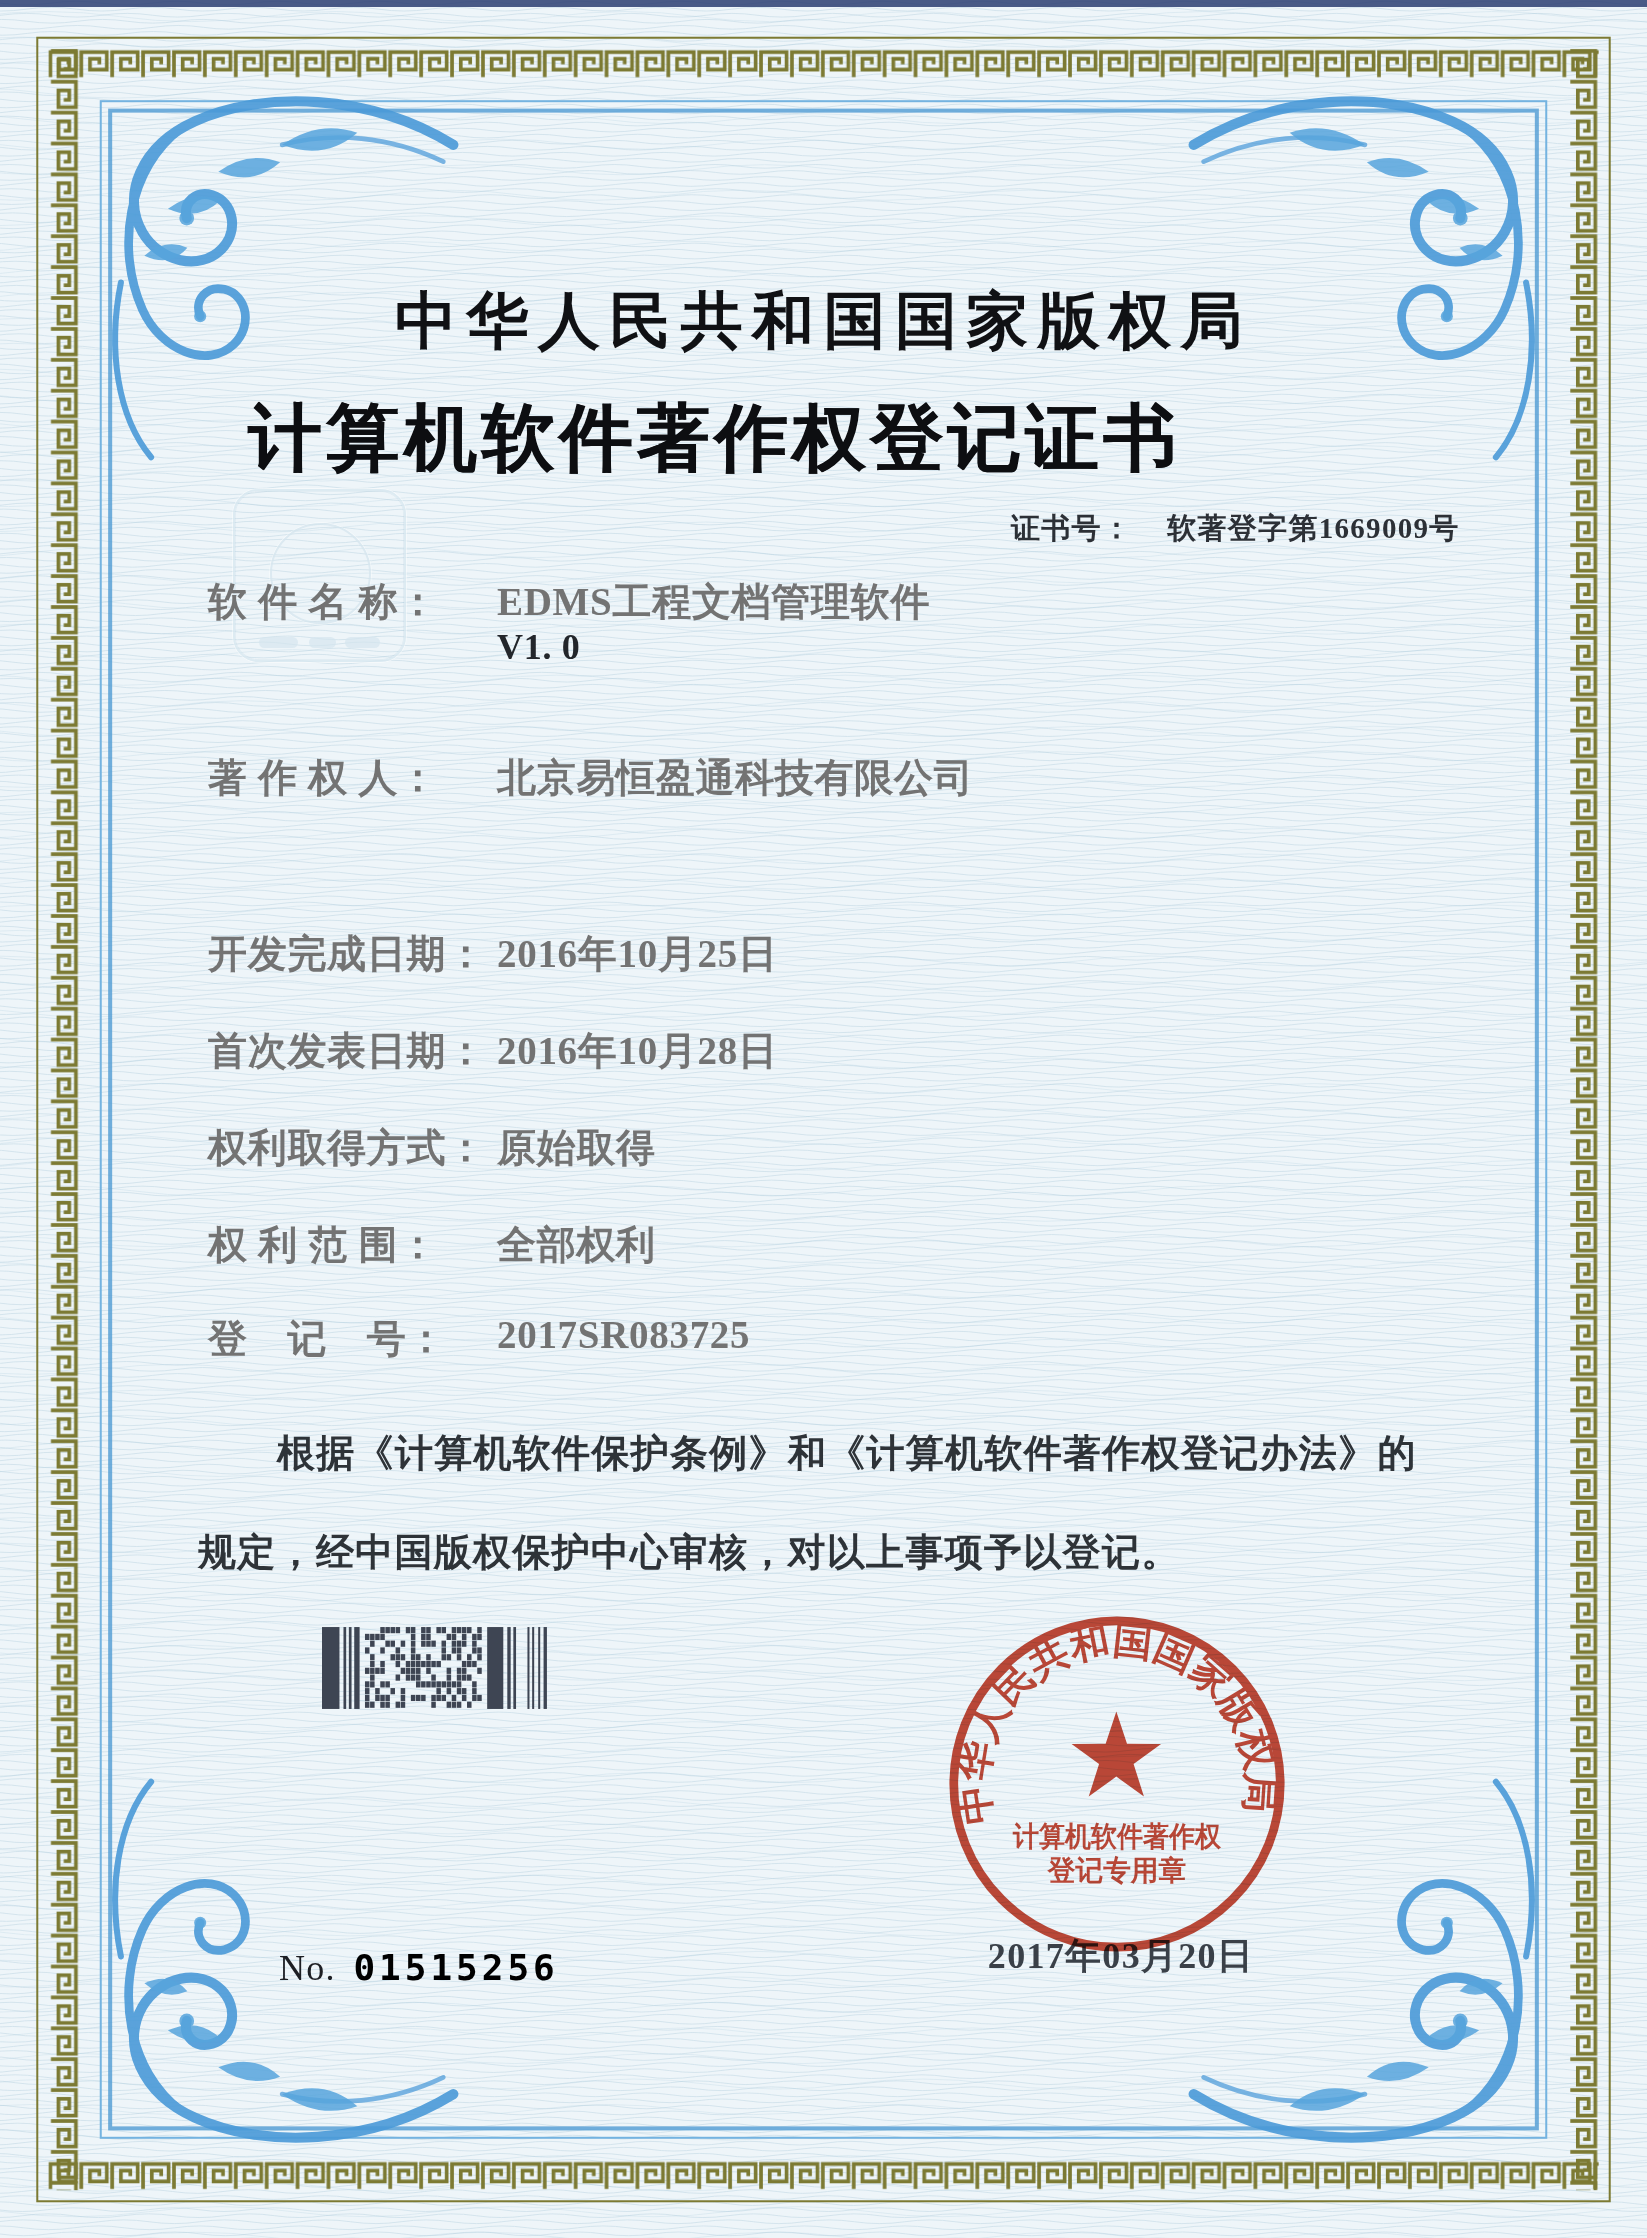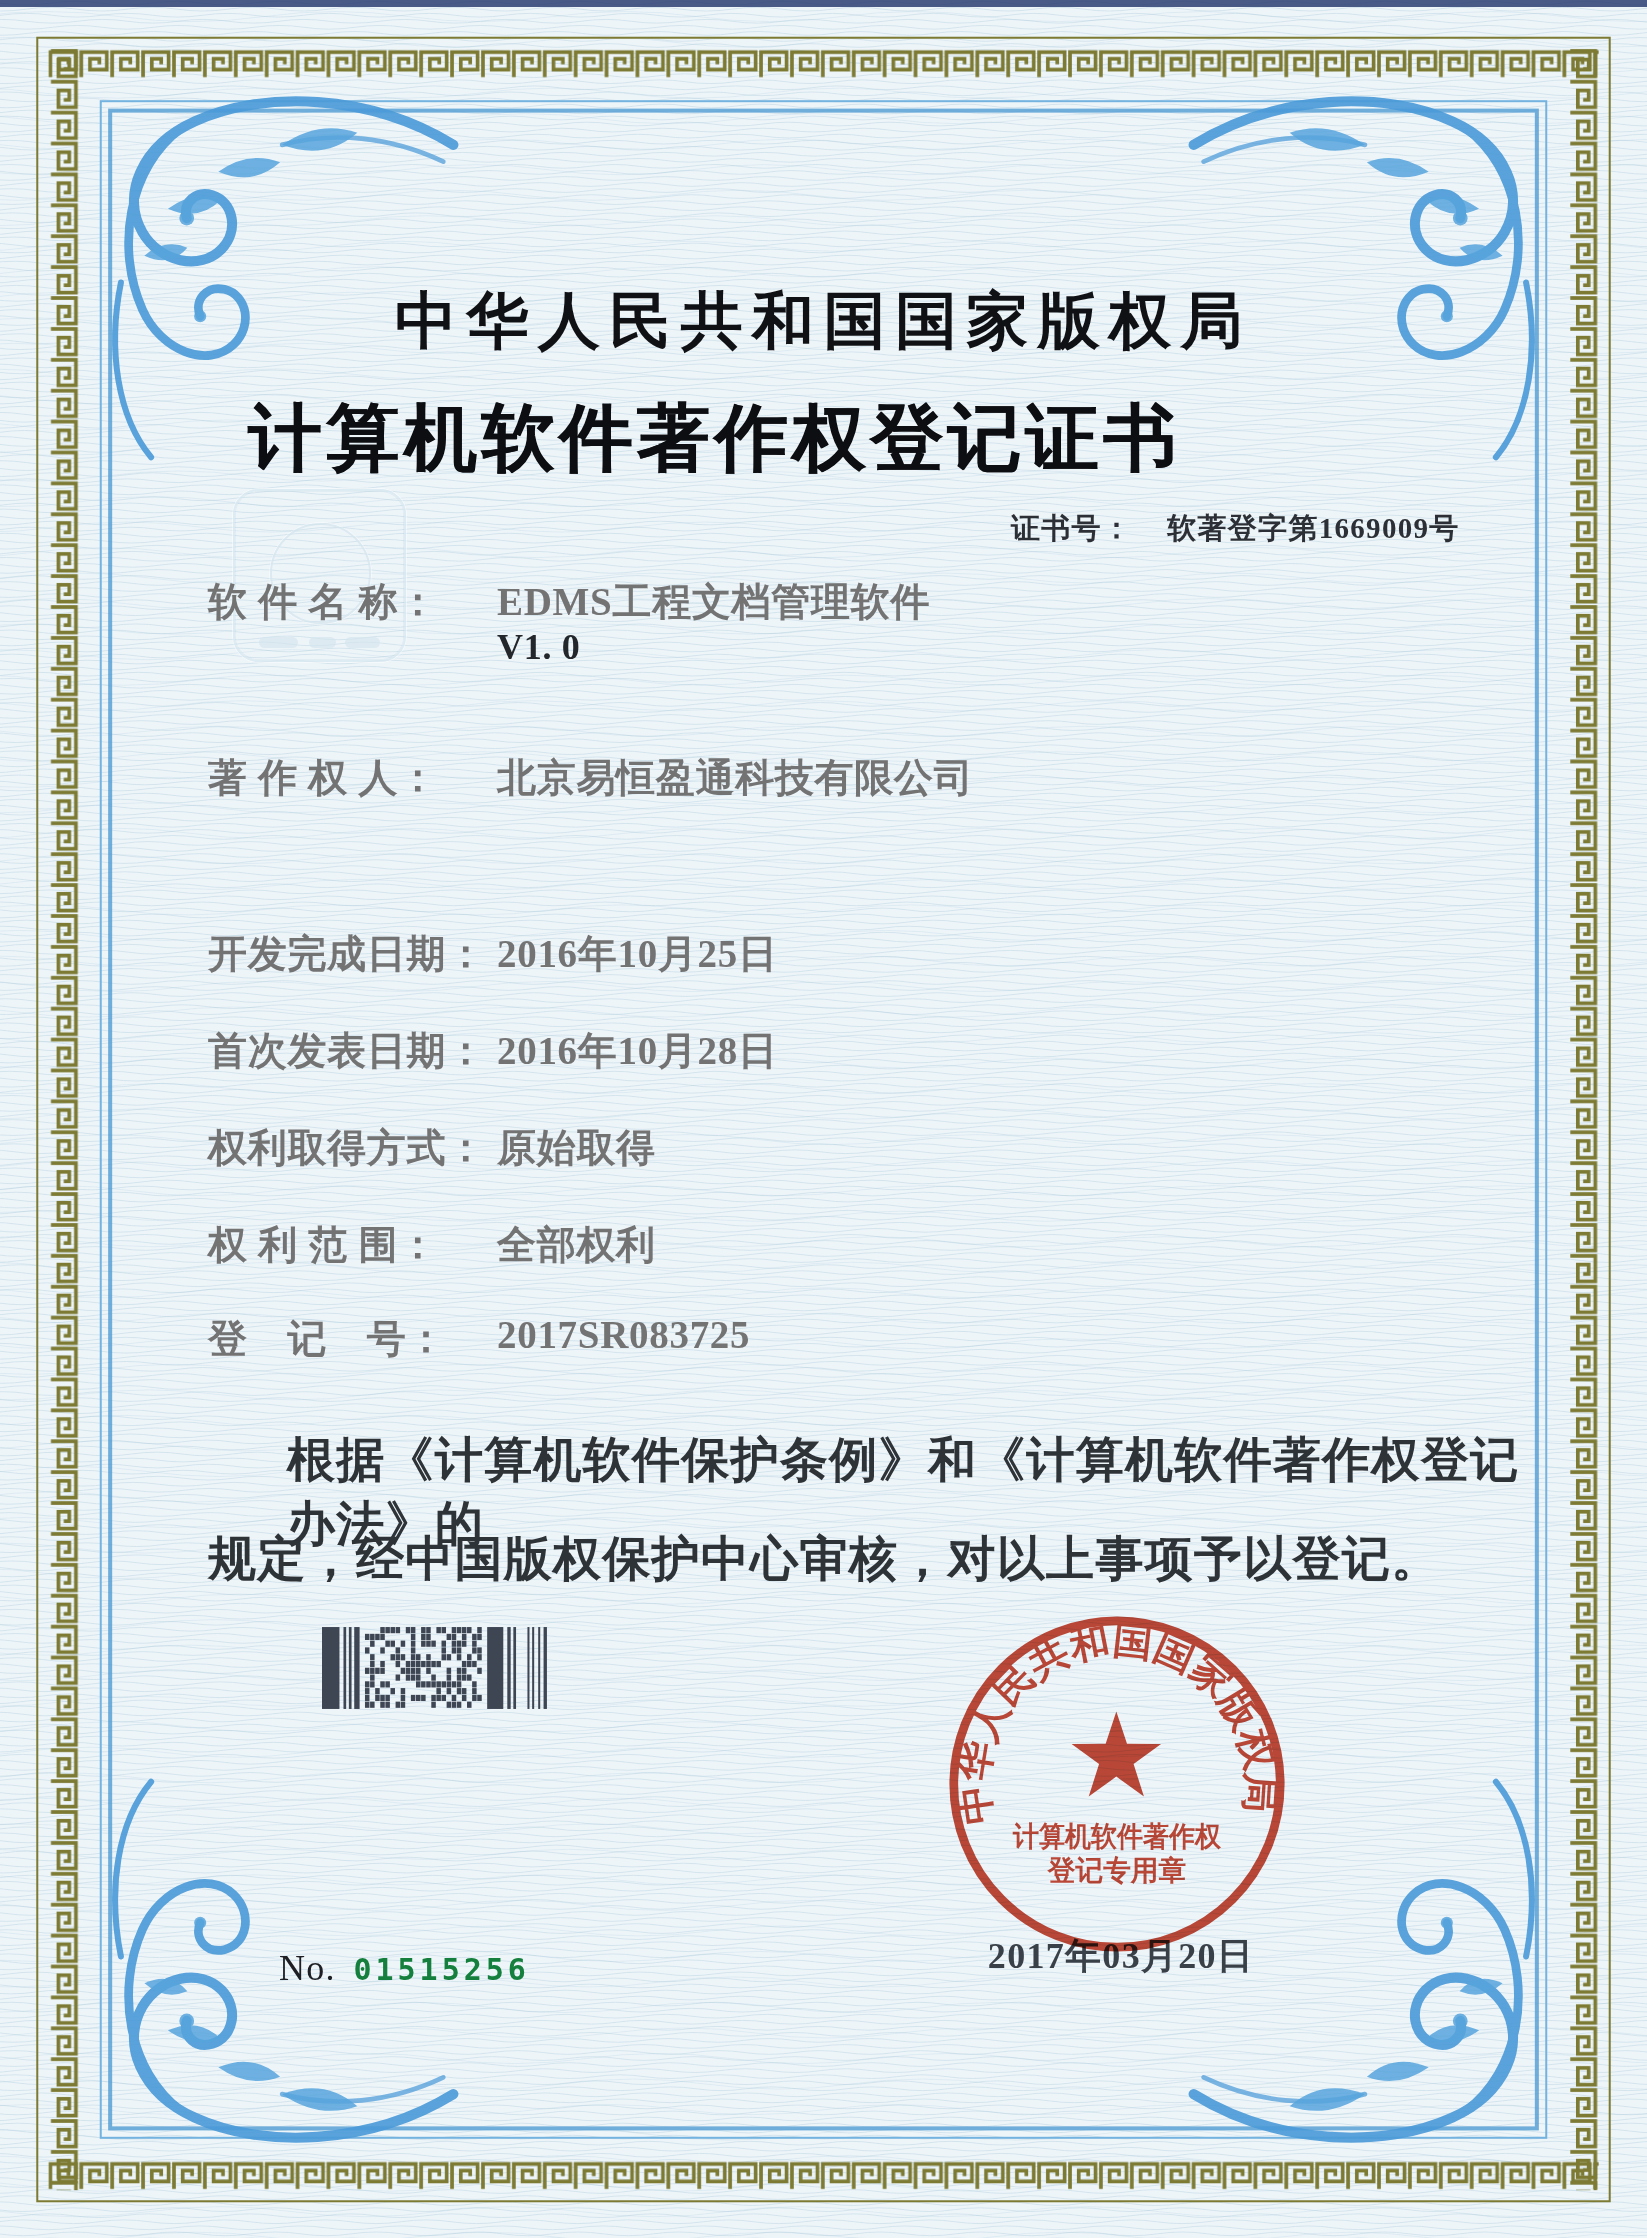--- a/index.html
+++ b/index.html
@@ -25,32 +25,32 @@
     left:1011px;top:509px;display:flex;gap:35px;
     font-size:29px;color:#2c3036;font-weight:600;letter-spacing:1.3px;
   }
   .field-row{left:208px;display:flex;font-size:39px;color:#737373;}
   .field-label{font-weight:700;letter-spacing:0.7px;white-space:pre;}
   .field-value{position:absolute;left:289px;white-space:pre;font-weight:600;letter-spacing:0.7px;}
   .value2{left:208px;font-size:36px;color:#23262b;font-weight:600;}
   .value2 .field-value{left:289px;}
 
   .statement-line{
-    left:208px;width:1263px;font-size:48px;color:#2e3338;
+    left:198px;width:1263px;font-size:38px;color:#2e3338;
     letter-spacing:1.3px;font-weight:600;
   }
   .indent{padding-left:79px;}
 
   .serial-row{
     left:279px;top:1947px;display:flex;align-items:baseline;gap:17.5px;
   }
   .serial-label{font-size:36px;color:#1d1f24;letter-spacing:1.3px;}
   .serial-value{
     font-family:"DejaVu Sans Mono","Liberation Mono",monospace;
-    font-size:30px;color:#15803d;letter-spacing:4px;font-weight:600;
+    font-size:36px;color:#000000;letter-spacing:4px;font-weight:600;
   }
   .issue-date{
     left:973px;top:1932px;width:296px;font-size:36px;color:#3a4048;
     letter-spacing:1.3px;font-weight:700;text-align:center;
   }
   #seal-svg{position:absolute;left:939px;top:1606px;width:356px;height:356px;mix-blend-mode:multiply;}
   #barcode-svg{position:absolute;left:322px;top:1627px;width:235px;height:82px;}
 
   .emboss{
     left:233px;top:489px;width:169px;height:169px;border-radius:25.5px;

